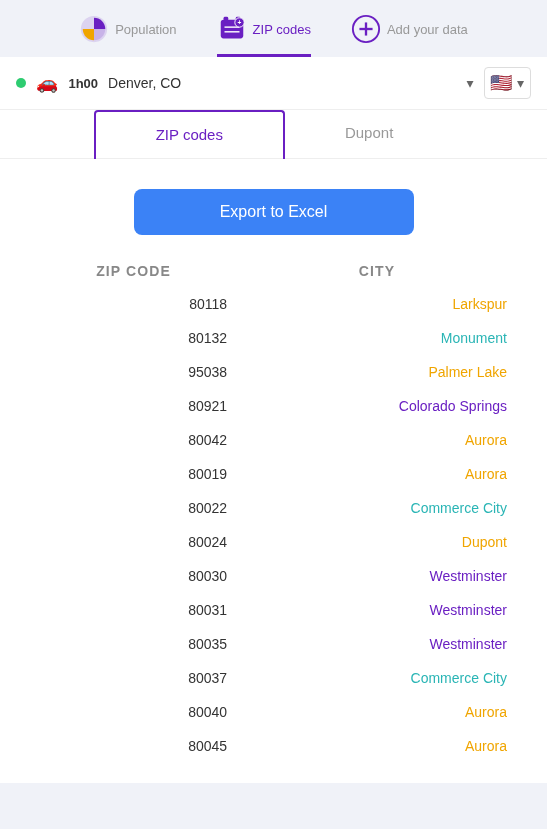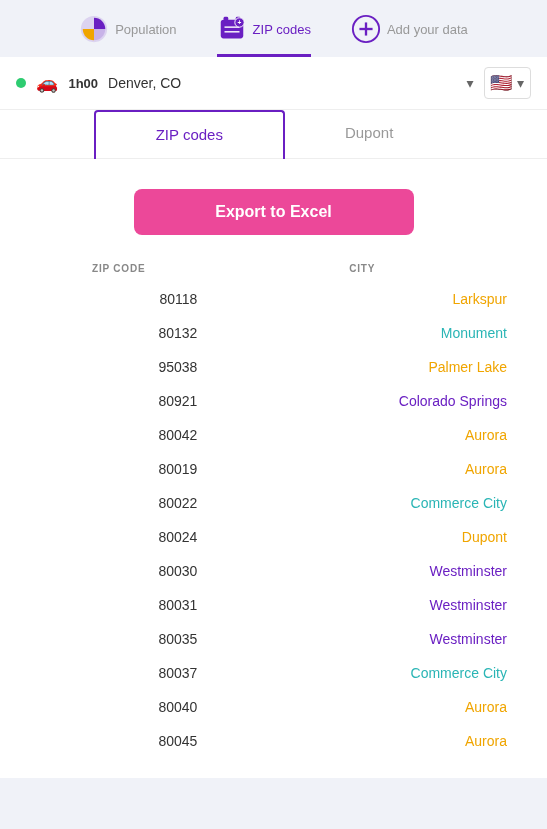--- a/index.html
+++ b/index.html
@@ -114,38 +114,38 @@
       background: white;
     }
 
     
     .export-btn-container {
       display: flex;
       justify-content: center;
       margin: 10px 0 20px;
     }
     .export-btn {
-      background: #ec4899;
+      background: #3b82f6;
       color: white;
       border: none;
       padding: 14px 60px;
       border-radius: 8px;
       font-size: 16px;
-      font-weight: 700;
+      font-weight: 400;
       cursor: pointer;
       width: 280px;
     }
 
     
     .data-table {
       width: 100%;
       border-collapse: collapse;
     }
     .data-table thead tr th {
-      font-size: 10px;
+      font-size: 14px;
       font-weight: 700;
       color: #888;
       letter-spacing: 0.08em;
       text-transform: uppercase;
       padding: 8px 10px;
     }
     .data-table tbody tr td {
       padding: 9px 10px;
       text-align: right;
       font-size: 14px;

